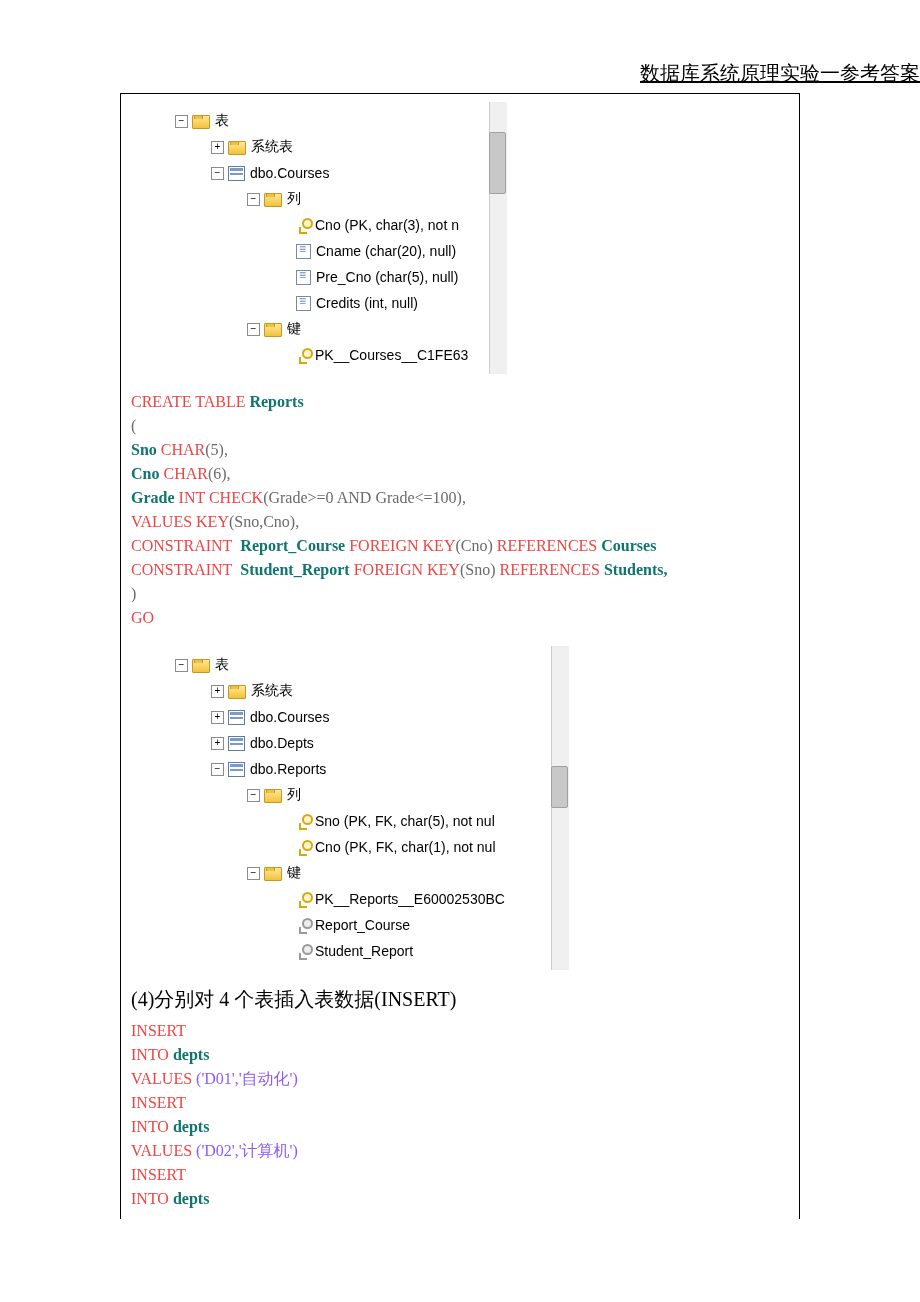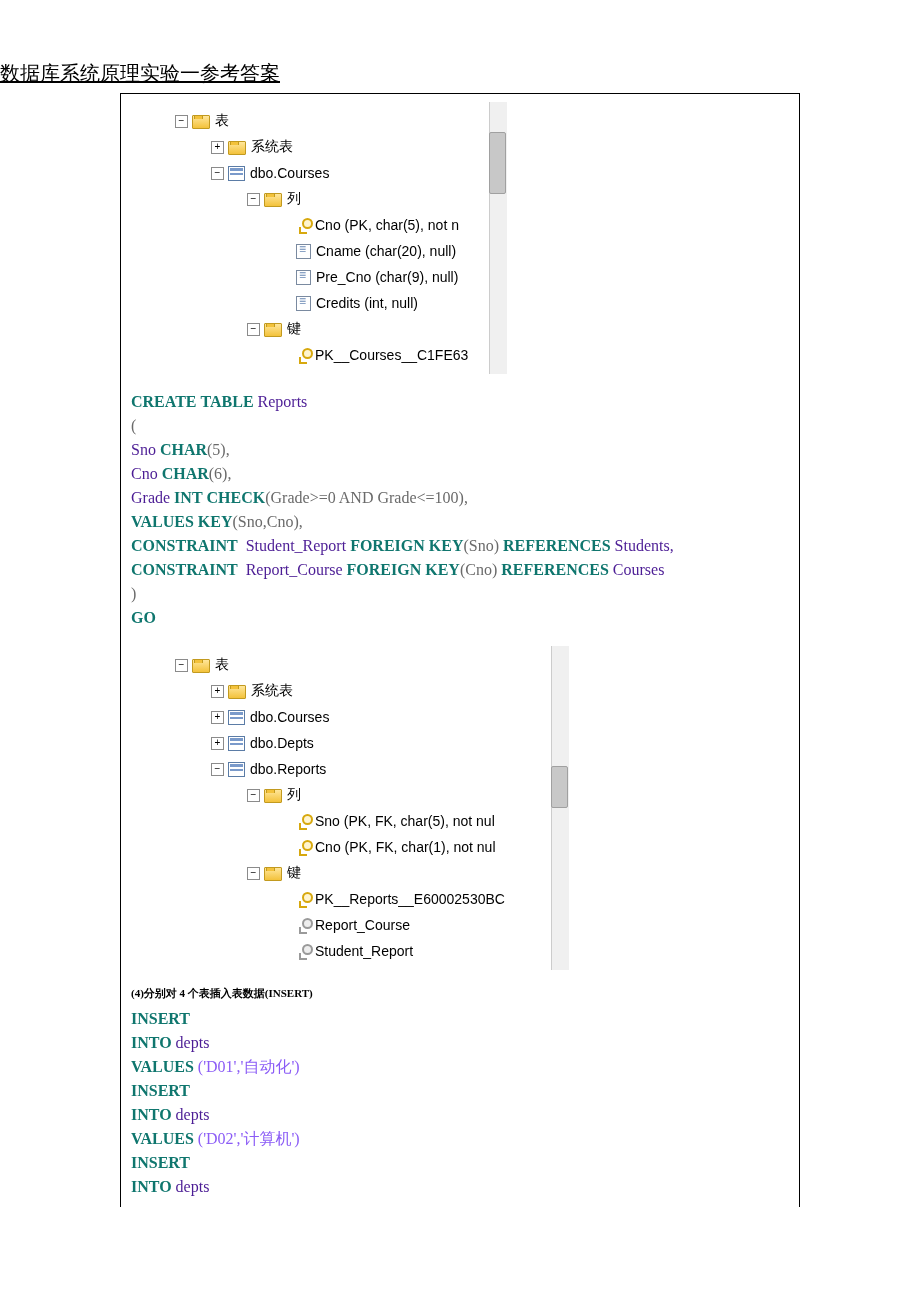--- a/index.html
+++ b/index.html
@@ -7,21 +7,21 @@
     padding: 0;
     background: #fff;
     font-family: "SimSun", "宋体", serif;
     width: 920px;
   }
   .page {
     width: 920px;
     padding: 60px 0 40px 0;
   }
   .page-title {
-    text-align: left;
+    text-align: right;
     font-size: 20px;
     color: #000;
     text-decoration: underline;
     margin-bottom: 6px;
     font-family: "SimSun", "宋体", serif;
   }
   .frame {
     margin: 0 120px 0 120px;
     border: 1px solid #000;
     border-left: 1px solid #000;
@@ -157,30 +157,29 @@
   .key-grey::before { border-color: #9a9a9a; background: #eee; }
   .key-grey::after  { border-color: #9a9a9a; }
   .label { font-family: Tahoma, Verdana, sans-serif; font-size: 14px; }
 
   .sql {
     padding: 8px 12px 8px 10px;
     font-family: "Times New Roman", SimSun, serif;
     font-size: 16px;
     line-height: 24px;
   }
-  .kw  { color: #0f766e; font-weight: bold; }
-  .id  { color: #4c1d95; }
+  .kw  { color: #ef4444; }
+  .id  { color: #0f766e; font-weight: bold; }
   .lit { color: #8b5cf6; }
   .gr  { color: #6a6a6a; }
   .txt {
     padding: 8px 12px 6px 10px;
     font-family: "SimSun", serif;
-    font-size: 11px;
+    font-size: 20px;
     color: #000;
-    font-weight: bold;
   }
 </style>
 </head>
 <body>
 
 <div class="page">
   <div class="page-title">数据库系统原理实验一参考答案</div>
 
   <div class="frame">
 
@@ -222,39 +221,39 @@
           <span class="label">列</span>
         </div>
 
         <div class="row">
           <span class="ind"></span>
             <span class="ind"></span>
             <span class="ind"></span>
             <span class="ind"></span>
           <span style="width:13px;display:inline-block"></span>
           <span class="icon key-gold"></span>
-          <span class="label">Cno (PK, char(5), not n</span>
+          <span class="label">Cno (PK, char(3), not n</span>
         </div>
         <div class="row">
           <span class="ind"></span>
             <span class="ind"></span>
             <span class="ind"></span>
             <span class="ind"></span>
           <span style="width:13px;display:inline-block"></span>
           <span class="icon col-icon"></span>
           <span class="label">Cname (char(20), null)</span>
         </div>
         <div class="row">
           <span class="ind"></span>
             <span class="ind"></span>
             <span class="ind"></span>
             <span class="ind"></span>
           <span style="width:13px;display:inline-block"></span>
           <span class="icon col-icon"></span>
-          <span class="label">Pre_Cno (char(9), null)</span>
+          <span class="label">Pre_Cno (char(5), null)</span>
         </div>
         <div class="row">
           <span class="ind"></span>
             <span class="ind"></span>
             <span class="ind"></span>
             <span class="ind"></span>
           <span style="width:13px;display:inline-block"></span>
           <span class="icon col-icon"></span>
           <span class="label">Credits (int, null)</span>
         </div>
@@ -279,22 +278,22 @@
       </div>
     </div>
 
     <div class="sql">
       <div><span class="kw">CREATE</span> <span class="kw">TABLE</span> <span class="id">Reports</span></div>
       <div class="gr">(</div>
       <div><span class="id">Sno</span> <span class="kw">CHAR</span><span class="gr">(5),</span></div>
       <div><span class="id">Cno</span> <span class="kw">CHAR</span><span class="gr">(6),</span></div>
       <div><span class="id">Grade</span> <span class="kw">INT</span> <span class="kw">CHECK</span><span class="gr">(Grade&gt;=0</span> <span class="gr">AND</span> <span class="gr">Grade&lt;=100),</span></div>
       <div><span class="kw">VALUES</span> <span class="kw">KEY</span><span class="gr">(Sno,Cno),</span></div>
+      <div><span class="kw">CONSTRAINT</span>&nbsp; <span class="id">Report_Course</span> <span class="kw">FOREIGN</span> <span class="kw">KEY</span><span class="gr">(Cno)</span> <span class="kw">REFERENCES</span> <span class="id">Courses</span></div>
       <div><span class="kw">CONSTRAINT</span>&nbsp; <span class="id">Student_Report</span> <span class="kw">FOREIGN</span> <span class="kw">KEY</span><span class="gr">(Sno)</span> <span class="kw">REFERENCES</span> <span class="id">Students,</span></div>
-      <div><span class="kw">CONSTRAINT</span>&nbsp; <span class="id">Report_Course</span> <span class="kw">FOREIGN</span> <span class="kw">KEY</span><span class="gr">(Cno)</span> <span class="kw">REFERENCES</span> <span class="id">Courses</span></div>
       <div class="gr">)</div>
       <div class="kw">GO</div>
     </div>
 
     <div class="tree-box" style="width:430px">
       <div class="scrollbar-track">
         <div class="scrollbar-thumb" style="top:120px;height:40px"></div>
       </div>
       <div class="tree-box-inner">
 

